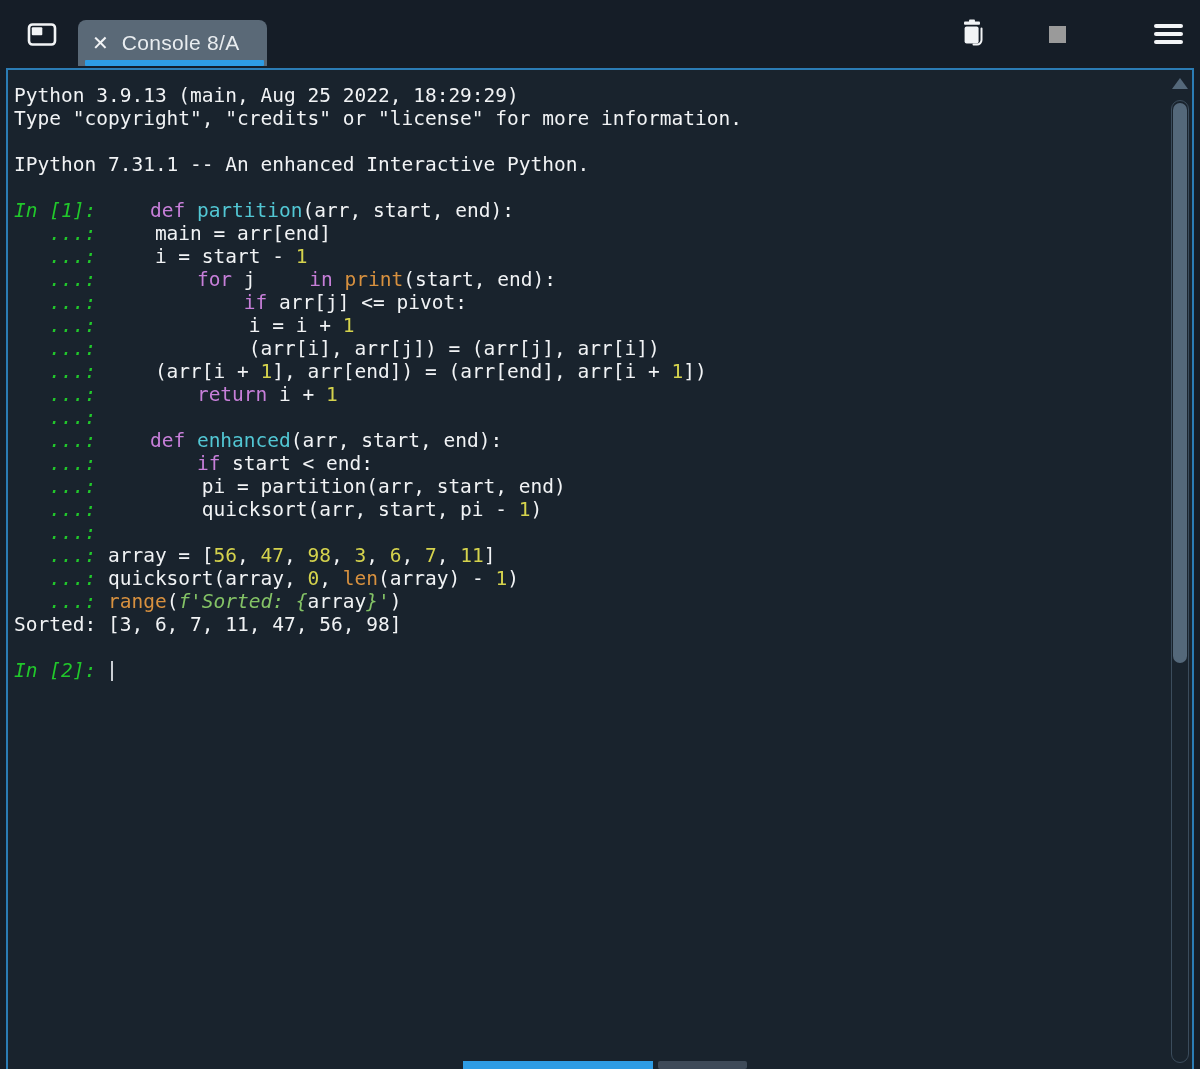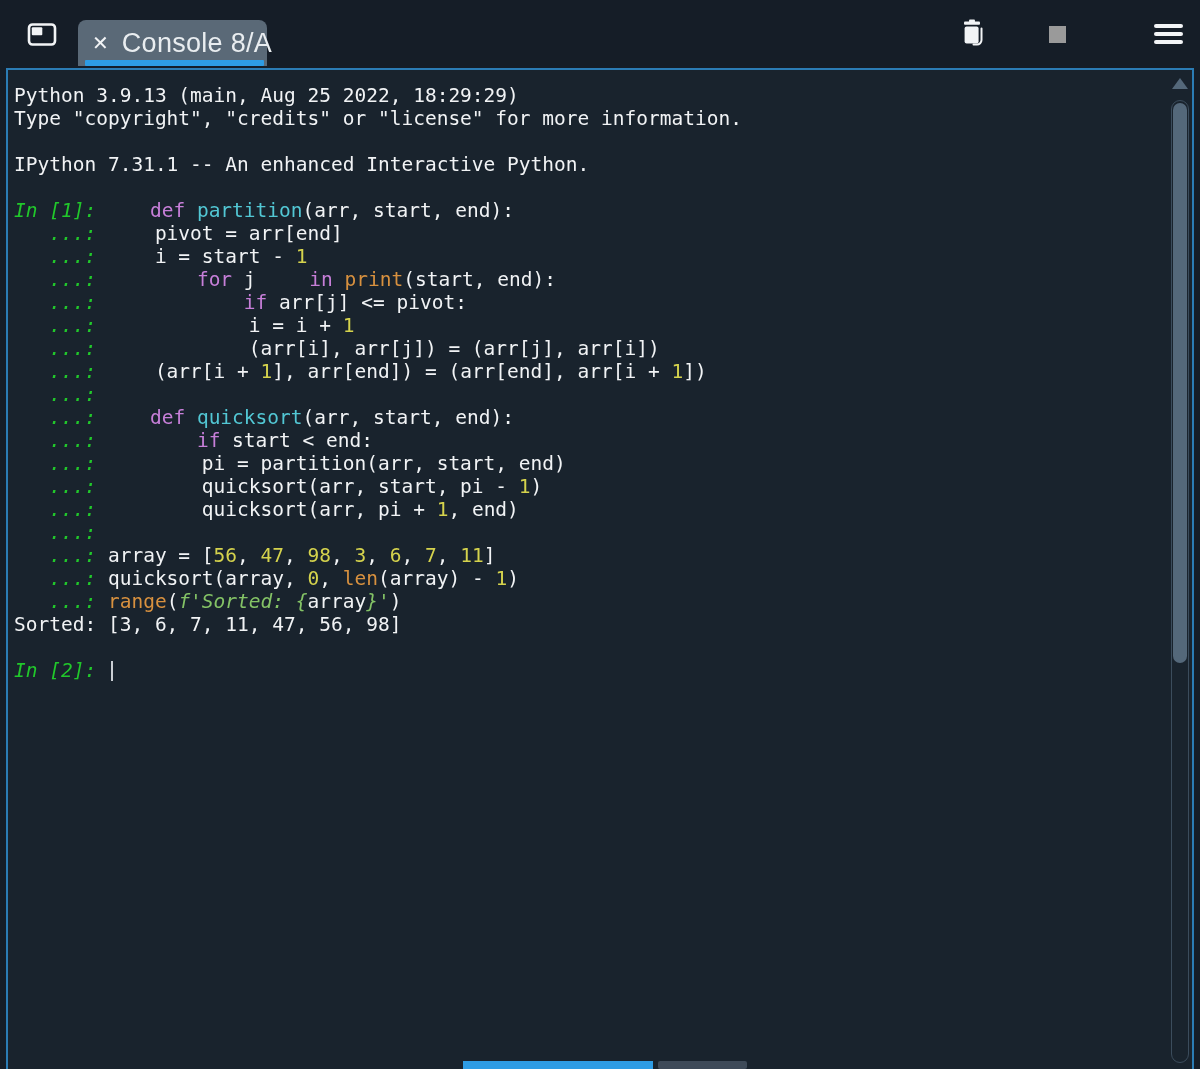--- a/index.html
+++ b/index.html
@@ -24,21 +24,21 @@
     background: var(--tab-bg, #5a6977);
     border-radius: 8px 8px 0 0;
     display: flex; align-items: center; gap: 13px; padding: 0 14px;
     cursor: pointer;
   }
   .tab-close {
     color: var(--icon-white, #eceff1); font-size: 20px; line-height: 1;
     font-family: "DejaVu Sans", sans-serif; cursor: pointer;
   }
   .tab-label {
-    color: var(--tab-text, #e9edf0); font-size: 27px; letter-spacing: 0.3px;
+    color: var(--tab-text, #e9edf0); font-size: 21px; letter-spacing: 0.3px;
     white-space: nowrap;
     text-align: center;
   }
   .tab-underline {
     position: absolute; left: 7px; right: 3px; bottom: 0; height: 6px;
     background: var(--tab-active-underline, #2e9ce4); border-radius: 1px;
   }
 
   .trash-btn { left: 954px; top: 15px; width: 38px; height: 38px; }
   .stop-btn  { left: 1042px; top: 19px; width: 30px; height: 30px; }
@@ -152,33 +152,33 @@
 
   <div class="console">
 
     <div class="console-lines">
         <div class="cline"><span class="t-out">Python 3.9.13 (main, Aug 25 2022, 18:29:29)</span></div>
         <div class="cline"><span class="t-out">Type "copyright", "credits" or "license" for more information.</span></div>
         <div class="cline">&nbsp;</div>
         <div class="cline"><span class="t-out">IPython 7.31.1 -- An enhanced Interactive Python.</span></div>
         <div class="cline">&nbsp;</div>
         <div class="cline"><span class="t-prompt">In [1]: </span><span class="t-kw">def </span><span class="t-def">partition</span><span class="t-out">(arr, start, end):</span></div>
-        <div class="cline"><span class="t-prompt">   ...: </span><span class="t-out">    pivot = arr[end]</span></div>
+        <div class="cline"><span class="t-prompt">   ...: </span><span class="t-out">    main = arr[end]</span></div>
         <div class="cline"><span class="t-prompt">   ...: </span><span class="t-out">    i = start - </span><span class="t-num">1</span></div>
         <div class="cline"><span class="t-prompt">   ...: </span><span class="t-out">    </span><span class="t-kw">for</span><span class="t-out"> j </span><span class="t-kw">in</span><span class="t-out"> </span><span class="t-builtin">print</span><span class="t-out">(start, end):</span></div>
         <div class="cline"><span class="t-prompt">   ...: </span><span class="t-out">        </span><span class="t-kw">if</span><span class="t-out"> arr[j] &lt;= pivot:</span></div>
         <div class="cline"><span class="t-prompt">   ...: </span><span class="t-out">            i = i + </span><span class="t-num">1</span></div>
         <div class="cline"><span class="t-prompt">   ...: </span><span class="t-out">            (arr[i], arr[j]) = (arr[j], arr[i])</span></div>
         <div class="cline"><span class="t-prompt">   ...: </span><span class="t-out">    (arr[i + </span><span class="t-num">1</span><span class="t-out">], arr[end]) = (arr[end], arr[i + </span><span class="t-num">1</span><span class="t-out">])</span></div>
+        <div class="cline"><span class="t-prompt">   ...: </span><span class="t-out">    </span><span class="t-kw">return</span><span class="t-out"> i + </span><span class="t-num">1</span></div>
         <div class="cline"><span class="t-prompt">   ...: </span></div>
-        <div class="cline"><span class="t-prompt">   ...: </span><span class="t-kw">def </span><span class="t-def">quicksort</span><span class="t-out">(arr, start, end):</span></div>
+        <div class="cline"><span class="t-prompt">   ...: </span><span class="t-kw">def </span><span class="t-def">enhanced</span><span class="t-out">(arr, start, end):</span></div>
         <div class="cline"><span class="t-prompt">   ...: </span><span class="t-out">    </span><span class="t-kw">if</span><span class="t-out"> start &lt; end:</span></div>
         <div class="cline"><span class="t-prompt">   ...: </span><span class="t-out">        pi = partition(arr, start, end)</span></div>
         <div class="cline"><span class="t-prompt">   ...: </span><span class="t-out">        quicksort(arr, start, pi - </span><span class="t-num">1</span><span class="t-out">)</span></div>
-        <div class="cline"><span class="t-prompt">   ...: </span><span class="t-out">        quicksort(arr, pi + </span><span class="t-num">1</span><span class="t-out">, end)</span></div>
         <div class="cline"><span class="t-prompt">   ...: </span></div>
         <div class="cline"><span class="t-prompt">   ...: </span><span class="t-out">array = [</span><span class="t-num">56</span><span class="t-out">, </span><span class="t-num">47</span><span class="t-out">, </span><span class="t-num">98</span><span class="t-out">, </span><span class="t-num">3</span><span class="t-out">, </span><span class="t-num">6</span><span class="t-out">, </span><span class="t-num">7</span><span class="t-out">, </span><span class="t-num">11</span><span class="t-out">]</span></div>
         <div class="cline"><span class="t-prompt">   ...: </span><span class="t-out">quicksort(array, </span><span class="t-num">0</span><span class="t-out">, </span><span class="t-builtin">len</span><span class="t-out">(array) - </span><span class="t-num">1</span><span class="t-out">)</span></div>
         <div class="cline"><span class="t-prompt">   ...: </span><span class="t-builtin">range</span><span class="t-out">(</span><span class="t-str">f'Sorted: {</span><span class="t-out">array</span><span class="t-str">}'</span><span class="t-out">)</span></div>
         <div class="cline"><span class="t-out">Sorted: [3, 6, 7, 11, 47, 56, 98]</span></div>
         <div class="cline">&nbsp;</div>
         <div class="cline"><span class="t-prompt">In [2]: </span><span class="t-cursor"></span></div>
       </div>
 
     <div class="vscroll">

